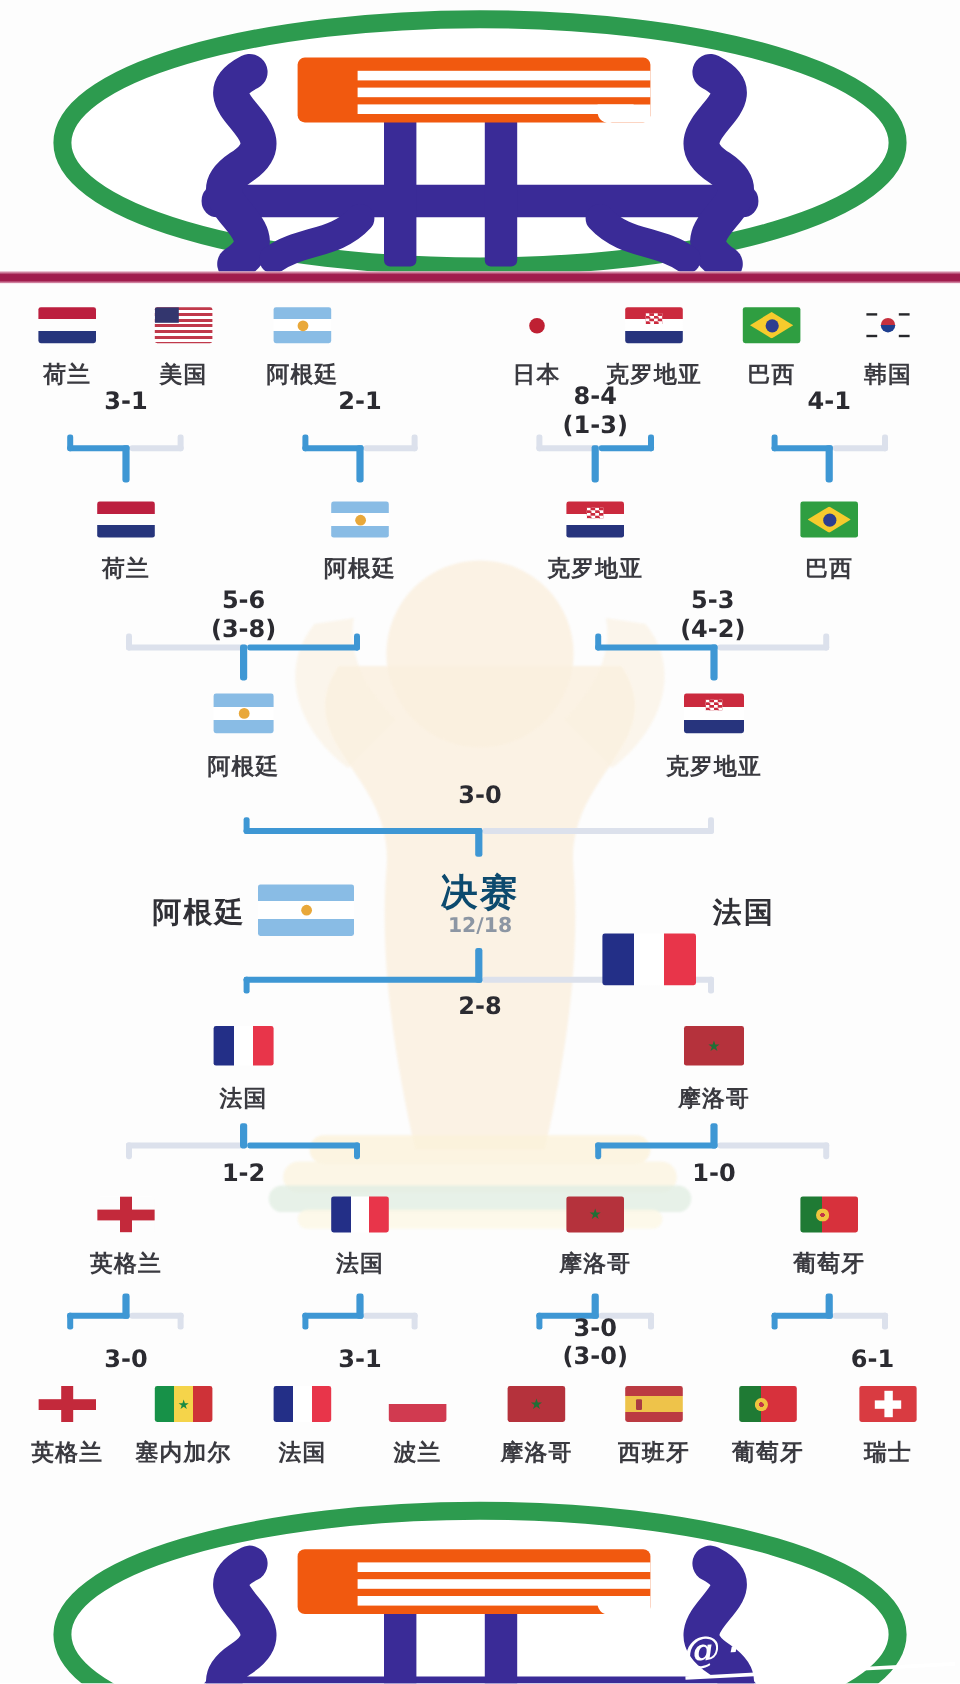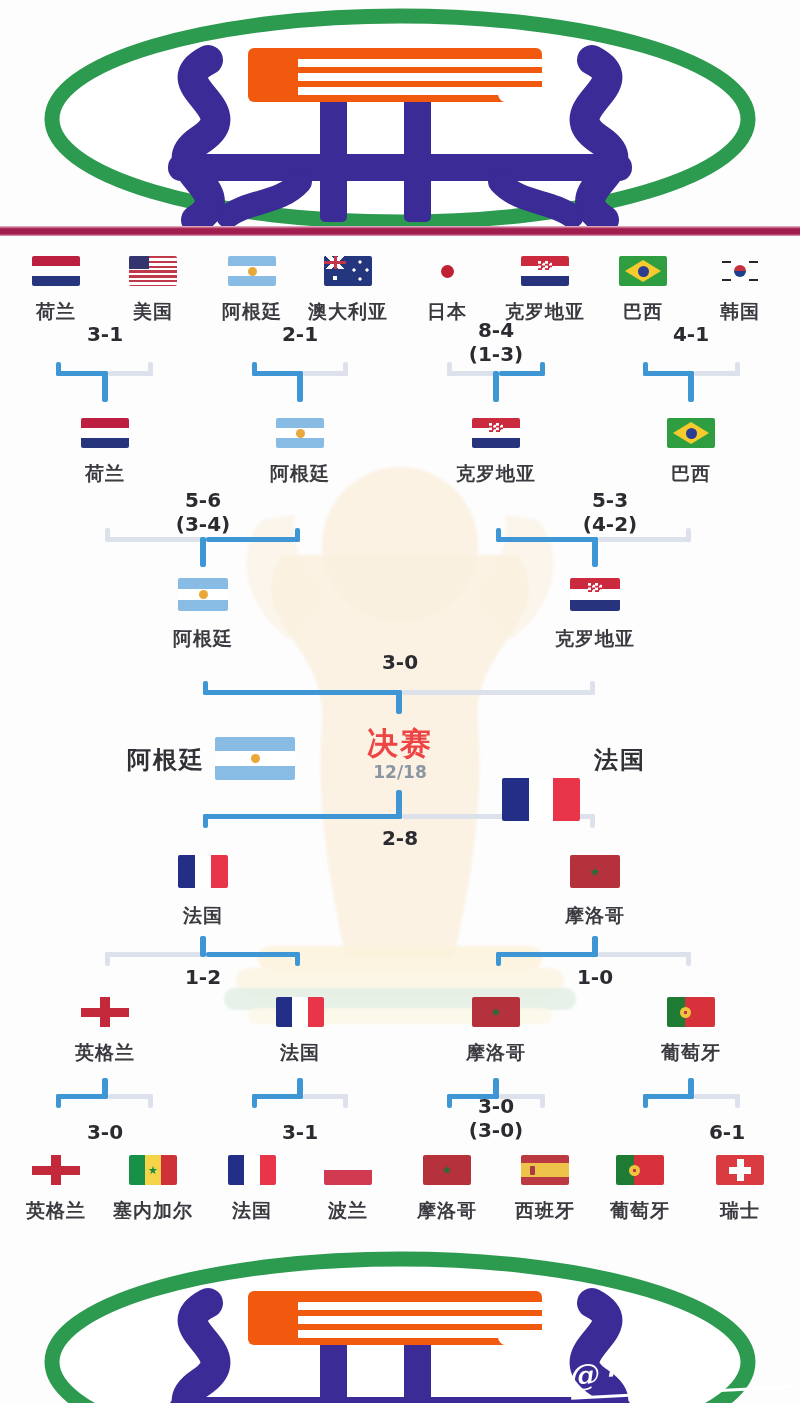--- a/index.html
+++ b/index.html
@@ -22,21 +22,21 @@
   .team{position:absolute;transform:translateX(-50%);display:flex;flex-direction:column;
         align-items:center;gap:13px;z-index:2;}
   .team.sf{gap:15px;}
   .tn{font-size:19px;font-weight:600;color:#3A3A40;white-space:nowrap;letter-spacing:1px;font-style:normal;}
   
   .score{position:absolute;transform:translateX(-50%);z-index:2;text-align:center;
          font-size:20px;font-weight:700;color:#2B2B31;line-height:24px;white-space:nowrap;}
   .score span{display:block;}
   
   .fin-title{position:absolute;left:300px;top:723px;width:200px;text-align:center;z-index:2;
-             font-size:31px;font-weight:800;color:#ef4444;letter-spacing:2px;}
+             font-size:31px;font-weight:800;color:#0c4a6e;letter-spacing:2px;}
   .fin-date{position:absolute;left:300px;top:762px;width:200px;text-align:center;z-index:2;
             font-size:17px;font-weight:700;color:#8C96A3;}
   .fin-name{position:absolute;top:744px;z-index:2;font-size:24px;font-weight:700;color:#303036;
             letter-spacing:2px;white-space:nowrap;}
   .fin-name.l{left:60px;width:145px;text-align:right;}
   .fin-name.r{left:594px;width:160px;text-align:left;}
   .bigflag{position:absolute;z-index:2;}
   
   .wm{position:absolute;left:570px;top:1350px;width:225px;z-index:3;color:#fff;
       font-family:"DejaVu Serif","Liberation Serif",serif;font-style:italic;font-size:30px;
@@ -242,24 +242,20 @@
       <b class="tn">荷兰</b>
     </div>
   <div class="team" style="left:153px;top:256px">
       <i class="flag f-us"></i>
       <b class="tn">美国</b>
     </div>
   <div class="team" style="left:252px;top:256px">
       <i class="flag f-ar"></i>
       <b class="tn">阿根廷</b>
     </div>
-  <div class="team" style="left:348px;top:256px">
-      <i class="flag f-au"></i>
-      <b class="tn">澳大利亚</b>
-    </div>
   <div class="team" style="left:447px;top:256px">
       <i class="flag f-jp"></i>
       <b class="tn">日本</b>
     </div>
   <div class="team" style="left:545px;top:256px">
       <i class="flag f-hr"></i>
       <b class="tn">克罗地亚</b>
     </div>
   <div class="team" style="left:643px;top:256px">
       <i class="flag f-br"></i>
@@ -296,23 +292,23 @@
       <i class="flag f-hr"></i>
       <b class="tn">克罗地亚</b>
     </div>
   <div class="team" style="left:691px;top:418px">
       <i class="flag f-br"></i>
       <b class="tn">巴西</b>
     </div>
 
   <div class="score" style="left:203px;top:488px">
       <span>5-6</span>
-      <span>(3-4)</span>
-    </div>
-  <div class="score" style="left:610px;top:488px">
+      <span>(3-8)</span>
+    </div>
+  <div class="score" style="left:594px;top:488px">
       <span>5-3</span>
       <span>(4-2)</span>
     </div>
 
   <div class="team sf" style="left:203px;top:578px">
       <i class="flag f-ar"></i>
       <b class="tn">阿根廷</b>
     </div>
   <div class="team sf" style="left:595px;top:578px">
       <i class="flag f-hr"></i>

